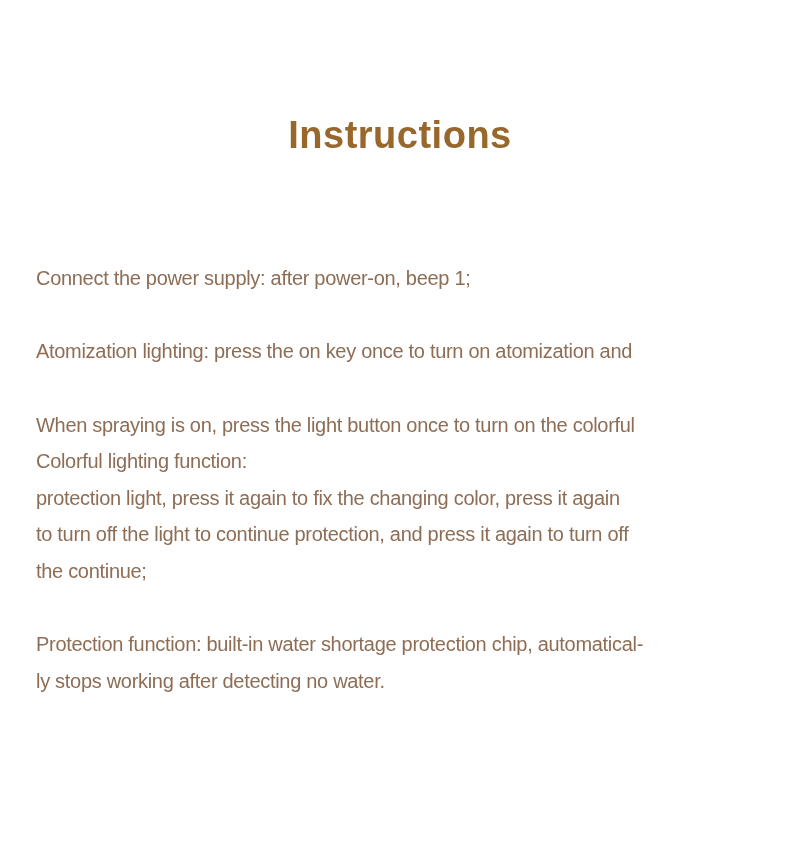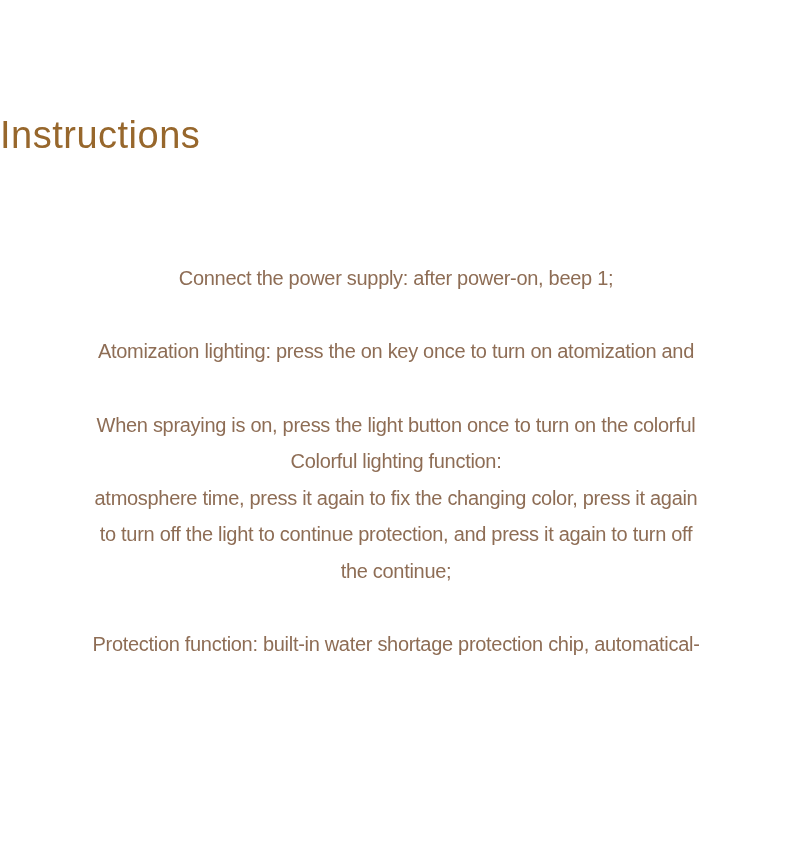--- a/index.html
+++ b/index.html
@@ -9,31 +9,30 @@
     height: 861px;
     background: #ffffff;
     overflow: hidden;
     position: relative;
     font-family: "Liberation Sans", sans-serif;
   }
   .title {
     padding-top: 115px;
     font-size: 38px;
     line-height: 1.1;
-    font-weight: normal;
-    text-align: left;
+    font-weight: bold;
+    text-align: center;
     letter-spacing: 0.5px;
   }
   .body-text {
     margin-top: 103px;
     padding: 0 44px 0 36px;
     font-size: 20px;
     line-height: 36.5px;
     letter-spacing: -0.3px;
-    text-align: center;
   }
   .para { margin-bottom: 37px; }
   .para:last-child { margin-bottom: 12px; }
   .line { white-space: nowrap; }
 </style>
 </head>
 <body>
 
 <div class="page">
 
@@ -45,23 +44,24 @@
       <div class="line">Connect the power supply: after power-on, beep 1;</div>
     </div>
 
     <div class="para">
       <div class="line">Atomization lighting: press the on key once to turn on atomization and</div>
     </div>
 
     <div class="para">
       <div class="line">When spraying is on, press the light button once to turn on the colorful</div>
       <div class="line">Colorful lighting function:</div>
-      <div class="line">atmosphere time, press it again to fix the changing color, press it again</div>
+      <div class="line">protection light, press it again to fix the changing color, press it again</div>
       <div class="line">to turn off the light to continue protection, and press it again to turn off</div>
       <div class="line">the continue;</div>
     </div>
 
     <div class="para">
       <div class="line">Protection function: built-in water shortage protection chip, automatical-</div>
+      <div class="line">ly stops working after detecting no water.</div>
     </div>
 
   </div>
 </div>
 
 </body></html>

